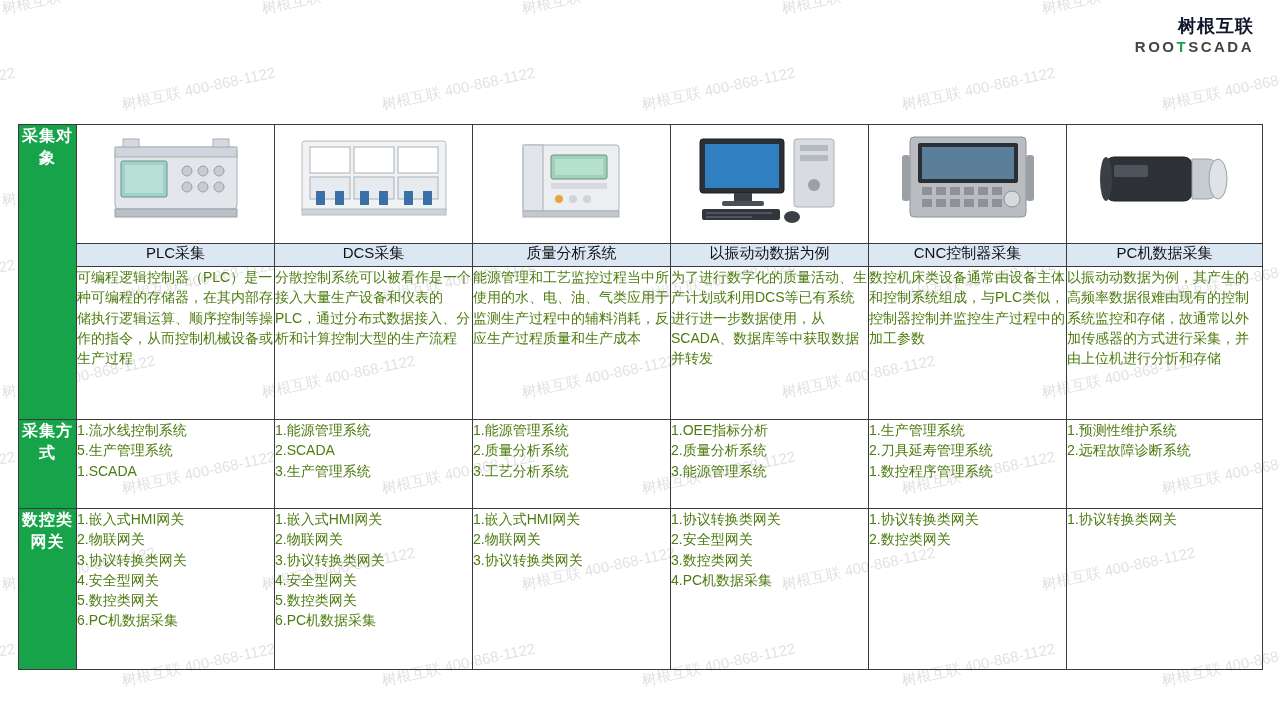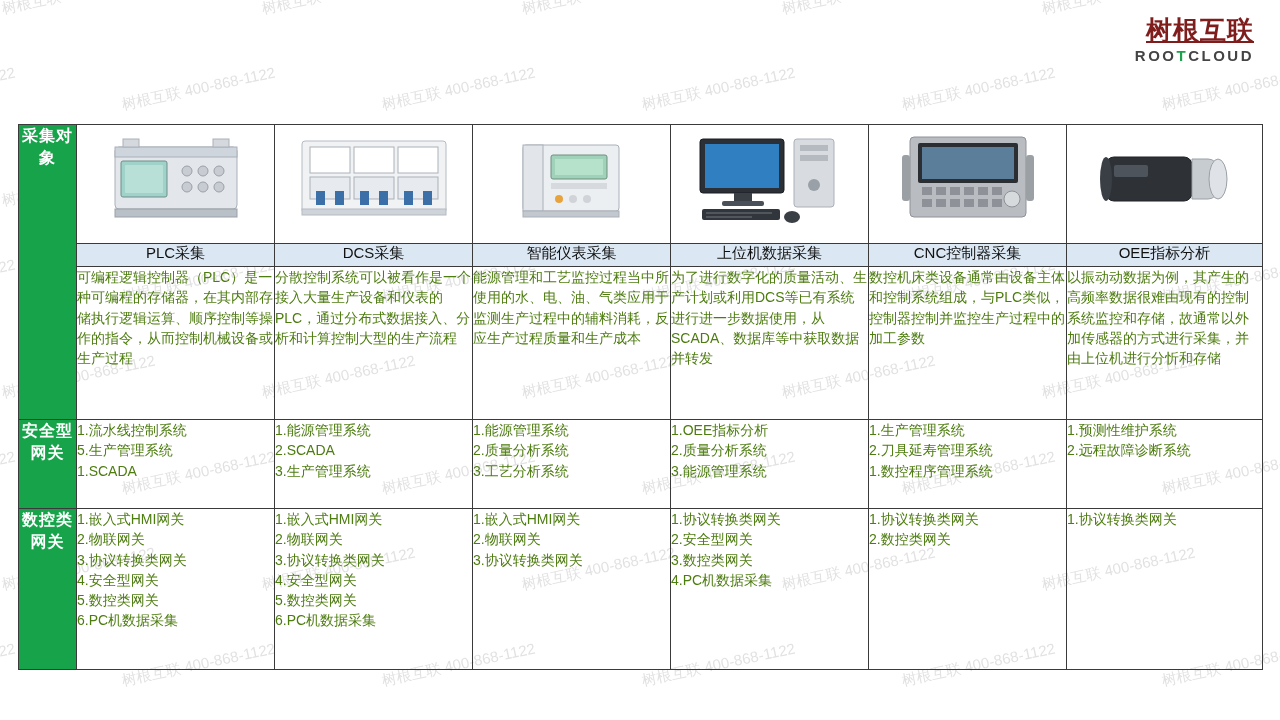--- a/index.html
+++ b/index.html
@@ -35,27 +35,26 @@
 
   
   .logo {
     position: absolute;
     top: 16px;
     right: 26px;
     text-align: right;
     z-index: 8;
   }
   .logo-cn {
-    color: #7f1d1d;
-    font-size: 26px;
+    color: #0f172a;
+    font-size: 18px;
     font-weight: bold;
     letter-spacing: 1px;
     line-height: 1.1;
     font-family: "DejaVu Sans", sans-serif;
-    text-decoration: underline;
   }
   .logo-en {
     color: #444;
     font-size: 15px;
     font-weight: bold;
     letter-spacing: 2.5px;
     line-height: 1.2;
     margin-top: 2px;
   }
   .logo-en .t-green { color: #1aa34a; }
@@ -177,21 +176,21 @@
     <div class="wm" style="left: -140px; top: 672px;">树根互联 400-868-1122</div>
     <div class="wm" style="left: 120px; top: 672px;">树根互联 400-868-1122</div>
     <div class="wm" style="left: 380px; top: 672px;">树根互联 400-868-1122</div>
     <div class="wm" style="left: 640px; top: 672px;">树根互联 400-868-1122</div>
     <div class="wm" style="left: 900px; top: 672px;">树根互联 400-868-1122</div>
     <div class="wm" style="left: 1160px; top: 672px;">树根互联 400-868-1122</div>
   </div>
 
 <div class="logo">
   <div class="logo-cn">树根互联</div>
-  <div class="logo-en"><span>ROO</span><span class="t-green">T</span><span>CLOUD</span></div>
+  <div class="logo-en"><span>ROO</span><span class="t-green">T</span><span>SCADA</span></div>
 </div>
 
 <div class="table-wrap">
 <table class="matrix">
   <colgroup>
     <col style="width:58px">
     <col style="width:198px">
     <col style="width:198px">
     <col style="width:198px">
     <col style="width:198px">
@@ -321,38 +320,38 @@
           <ellipse cx="130" cy="54" rx="9" ry="20" fill="#dfe3e7" stroke="#9aa0a6"></ellipse>
           <ellipse cx="18" cy="54" rx="6" ry="22" fill="#3a3f45"></ellipse>
         </svg>
       </span>
     </td>
   </tr>
 
   <tr>
     <td class="titlecell">PLC采集</td>
     <td class="titlecell">DCS采集</td>
-    <td class="titlecell">智能仪表采集</td>
-    <td class="titlecell">上位机数据采集</td>
+    <td class="titlecell">质量分析系统</td>
+    <td class="titlecell">以振动动数据为例</td>
     <td class="titlecell">CNC控制器采集</td>
-    <td class="titlecell">OEE指标分析</td>
+    <td class="titlecell">PC机数据采集</td>
   </tr>
 
   <tr>
     <td class="bodycell desc">可编程逻辑控制器（PLC）是一种可编程的存储器，在其内部存储执行逻辑运算、顺序控制等操作的指令，从而控制机械设备或生产过程</td>
     <td class="bodycell desc">分散控制系统可以被看作是一个接入大量生产设备和仪表的PLC，通过分布式数据接入、分析和计算控制大型的生产流程</td>
     <td class="bodycell desc">能源管理和工艺监控过程当中所使用的水、电、油、气类应用于监测生产过程中的辅料消耗，反应生产过程质量和生产成本</td>
     <td class="bodycell desc">为了进行数字化的质量活动、生产计划或利用DCS等已有系统进行进一步数据使用，从SCADA、数据库等中获取数据并转发</td>
     <td class="bodycell desc">数控机床类设备通常由设备主体和控制系统组成，与PLC类似，控制器控制并监控生产过程中的加工参数</td>
     <td class="bodycell desc">以振动动数据为例，其产生的高频率数据很难由现有的控制系统监控和存储，故通常以外加传感器的方式进行采集，并由上位机进行分忻和存储</td>
   </tr>
 
   <tr>
     <td class="rowhead">
-      <span>安全型网关</span>
+      <span>采集方式</span>
     </td>
     <td class="bodycell scene">
             <p>1.流水线控制系统</p>
             <p>5.生产管理系统</p>
             <p>1.SCADA</p>
           </td>
     <td class="bodycell scene">
             <p>1.能源管理系统</p>
             <p>2.SCADA</p>
             <p>3.生产管理系统</p>

